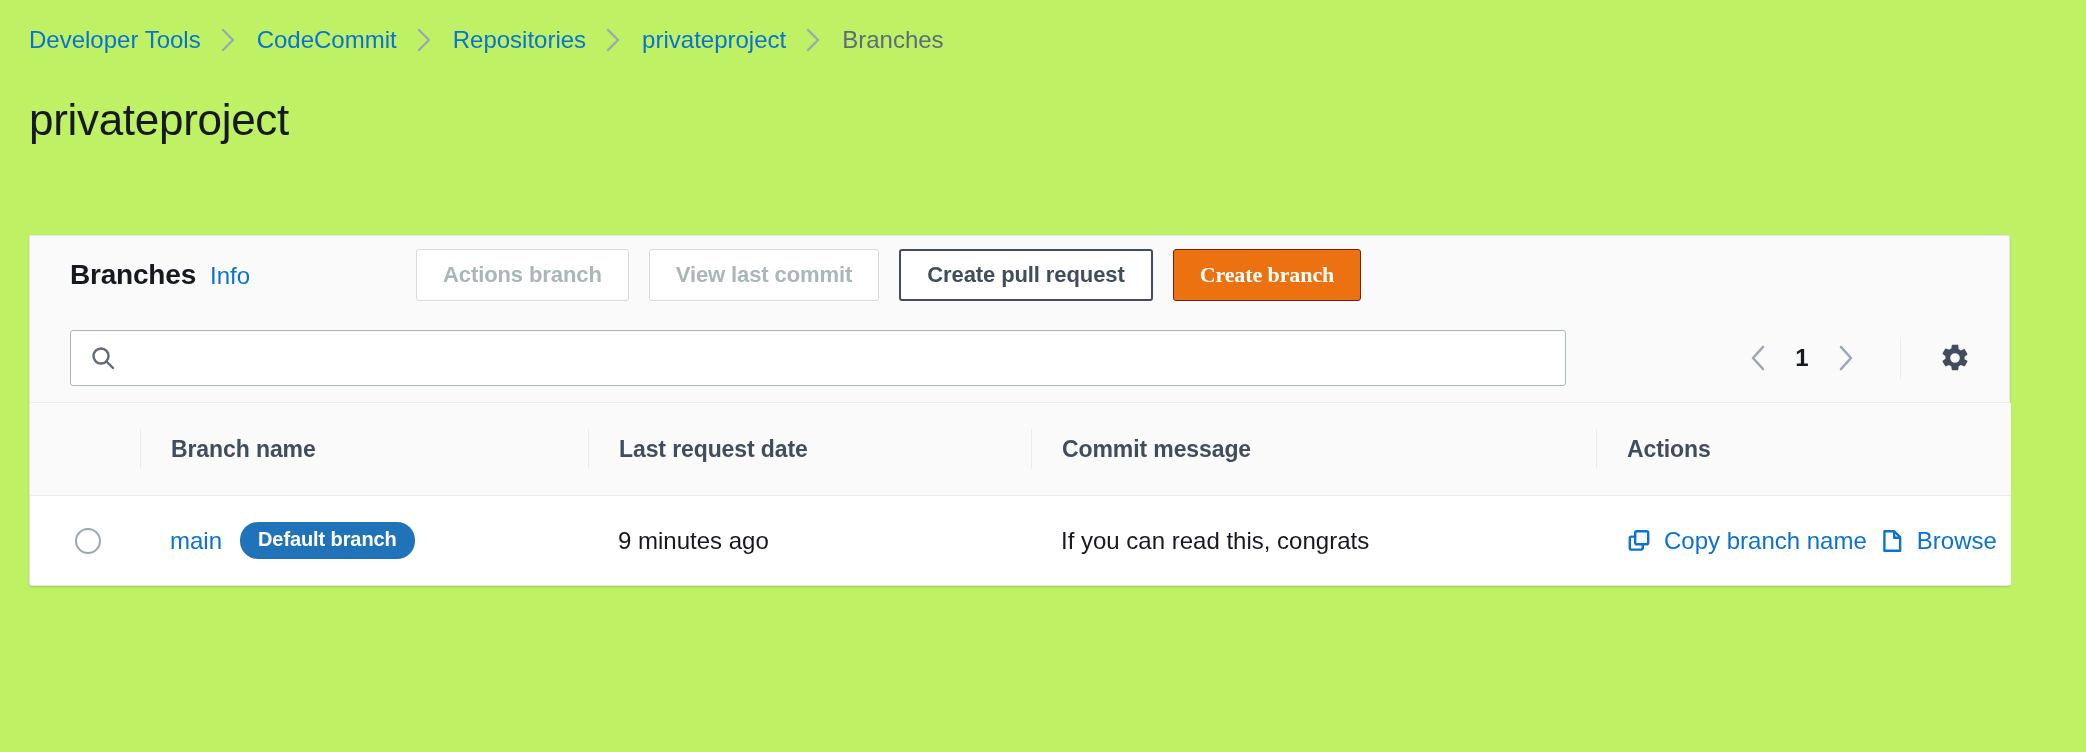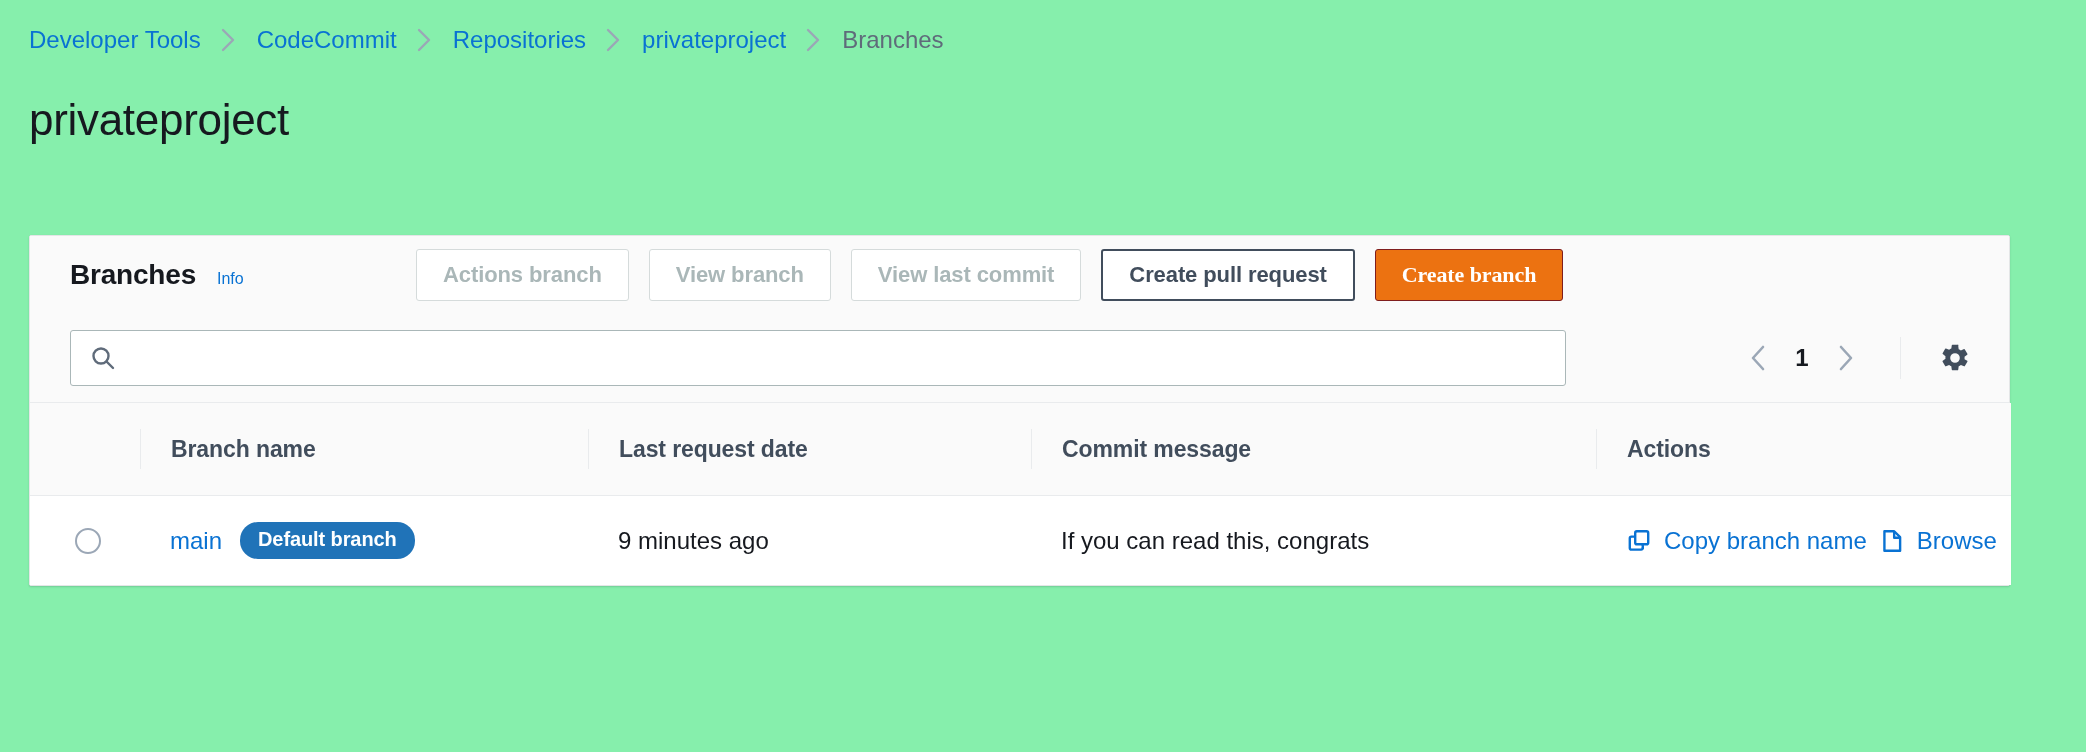--- a/index.html
+++ b/index.html
@@ -11,21 +11,21 @@
     height: 752px;
     background: #f2f3f3;
     font-family: "Liberation Sans", sans-serif;
     -webkit-font-smoothing: antialiased;
   }
 
   .page {
     position: relative;
     width: 2086px;
     height: 752px;
-    background: #86efac;
+    background: #bef264;
     overflow: hidden;
   }
 
   
   .breadcrumb {
     position: absolute;
     left: 29px;
     top: 26px;
     display: flex;
     align-items: center;
@@ -95,25 +95,24 @@
     gap: 14px;
     min-width: 340px;
   }
   .header-title {
     font-size: 28px;
     font-weight: bold;
     color: #16191f;
     letter-spacing: -0.2px;
   }
   .info-link {
-    font-size: 16px;
+    font-size: 24px;
     color: #0972d3;
     text-decoration: none;
     cursor: pointer;
-    margin-left: 7px;
   }
 
   .header-actions {
     display: flex;
     align-items: center;
     gap: 20px;
     margin-left: 6px;
   }
 
   .btn {
@@ -351,21 +350,20 @@
     <div class="panel-header">
 
       <div class="header-row">
         <div class="header-title-group">
           <span class="header-title">Branches</span>
           <a class="info-link">Info</a>
         </div>
 
         <div class="header-actions">
           <button class="btn disabled">Actions branch</button>
-          <button class="btn disabled">View branch</button>
           <button class="btn disabled">View last commit</button>
           <button class="btn normal">Create pull request</button>
           <button class="btn primary">Create branch</button>
         </div>
       </div>
 
       <div class="tools-row">
         <div class="search-wrap">
           <span class="search-icon">
             <svg width="26" height="26" viewBox="0 0 26 26">

